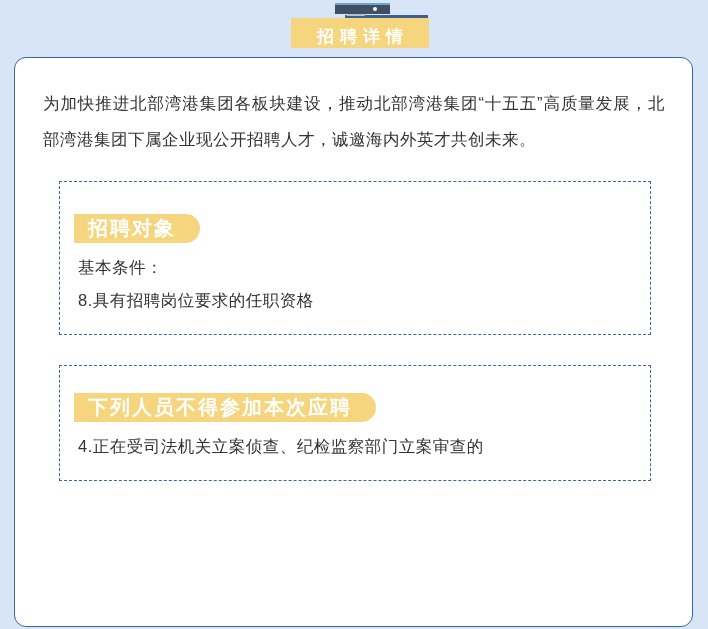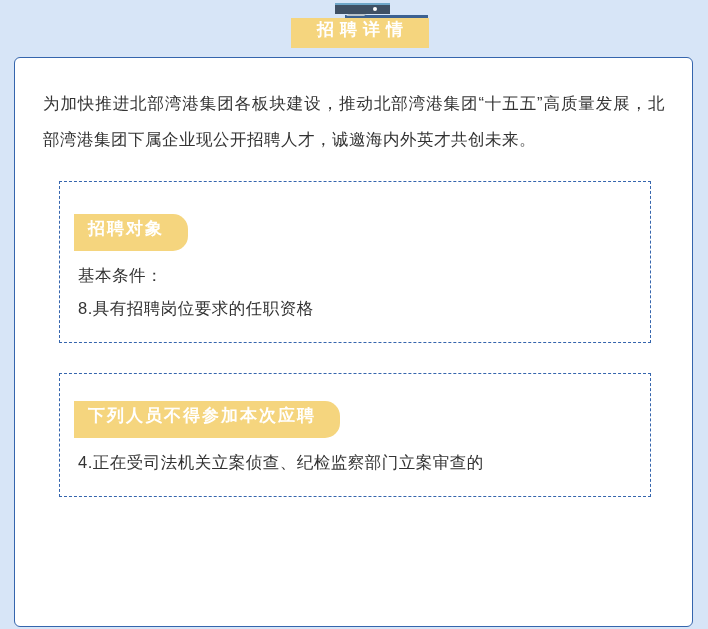--- a/index.html
+++ b/index.html
@@ -31,21 +31,21 @@
   }
   .banner {
     position: absolute;
     left: 291px;
     top: 18px;
     width: 138px;
     height: 30px;
     background: #f5d57e;
     z-index: 2;
     display: flex;
-    align-items: flex-start;
+    align-items: flex-end;
     justify-content: center;
   }
   .banner span {
     color: #ffffff;
     font-size: 17px;
     font-weight: bold;
     letter-spacing: 6px;
     margin-right: -6px;
     white-space: nowrap;
   }
@@ -82,21 +82,21 @@
   
   .card {
     position: absolute;
     left: 14px;
     top: 57px;
     width: 679px;
     height: 570px;
     box-sizing: border-box;
     background: #ffffff;
     border: 1px solid #3565ad;
-    border-radius: 6px;
+    border-radius: 12px;
     padding: 27px 27px 0 28px;
   }
   .intro {
     margin: 0;
     color: #333333;
     font-size: 16.5px;
     line-height: 36px;
     text-align: justify;
     letter-spacing: 0.5px;
   }
@@ -107,26 +107,26 @@
     padding: 32px 16px 10px 18px;
   }
   .dashed-box.box2 {
     margin-top: 30px;
     padding-top: 27px;
   }
   .ribbon {
     display: inline-block;
     background: #f5d57e;
     color: #ffffff;
-    font-size: 17px;
+    font-size: 20px;
     font-weight: bold;
     letter-spacing: 2px;
     line-height: 29px;
     height: 29px;
-    padding: 0 24px 8px 14px;
+    padding: 0 24px 0 14px;
     border-radius: 0 15px 15px 0;
     margin-left: -4px;
     margin-bottom: 15px;
   }
   .line {
     margin: 0 0 15px 0;
     color: #333333;
     font-size: 16.5px;
     line-height: 18px;
     letter-spacing: 0.5px;

